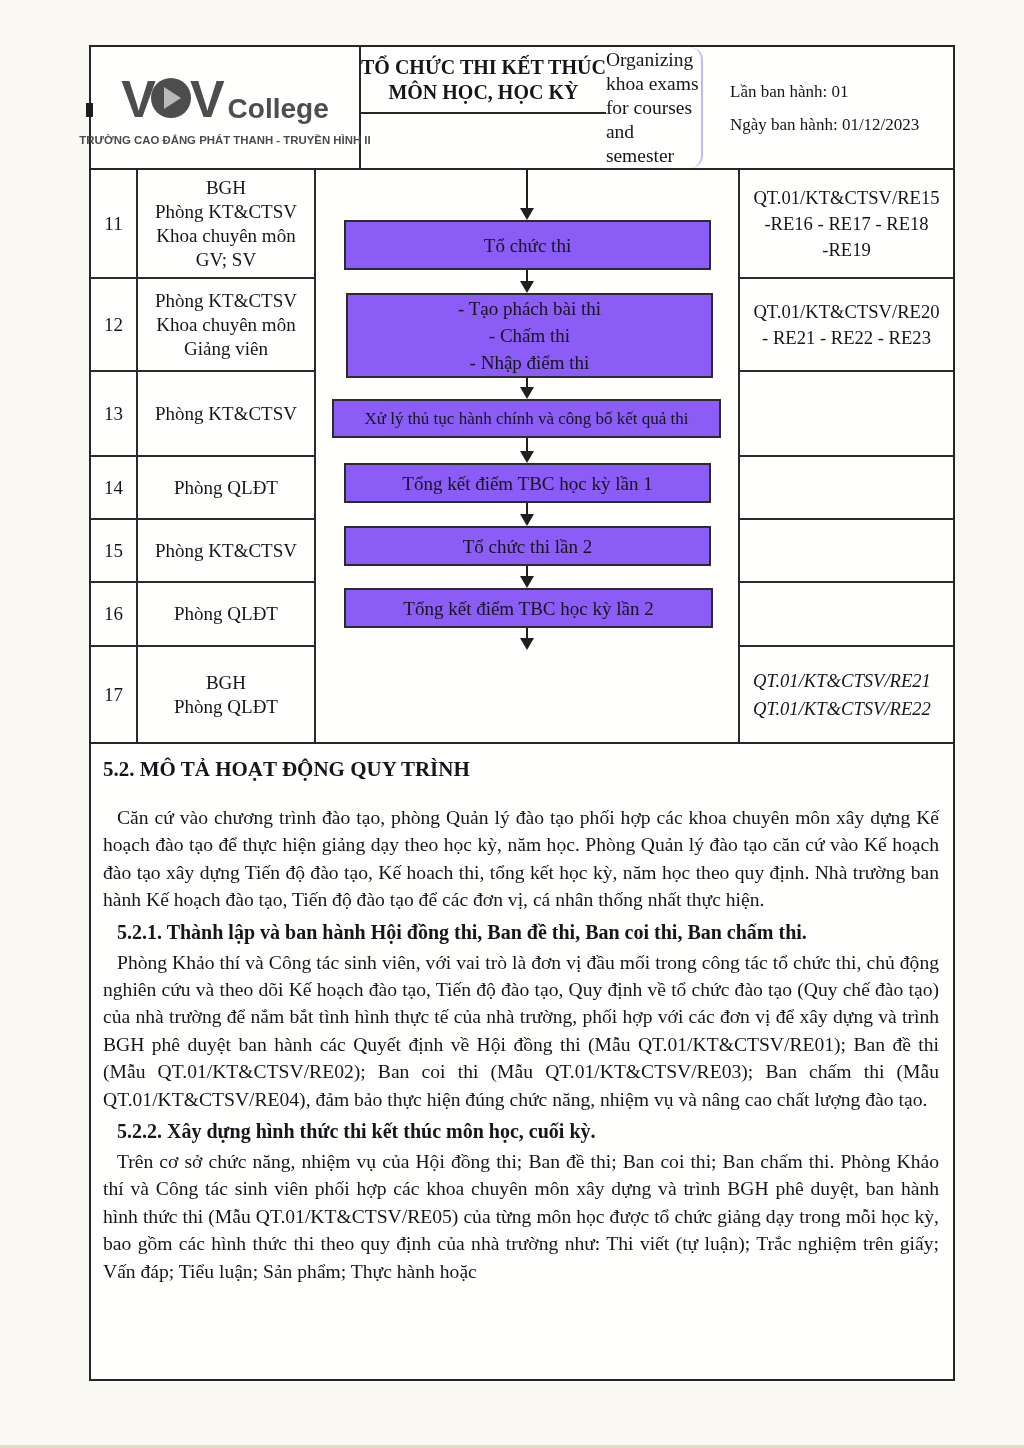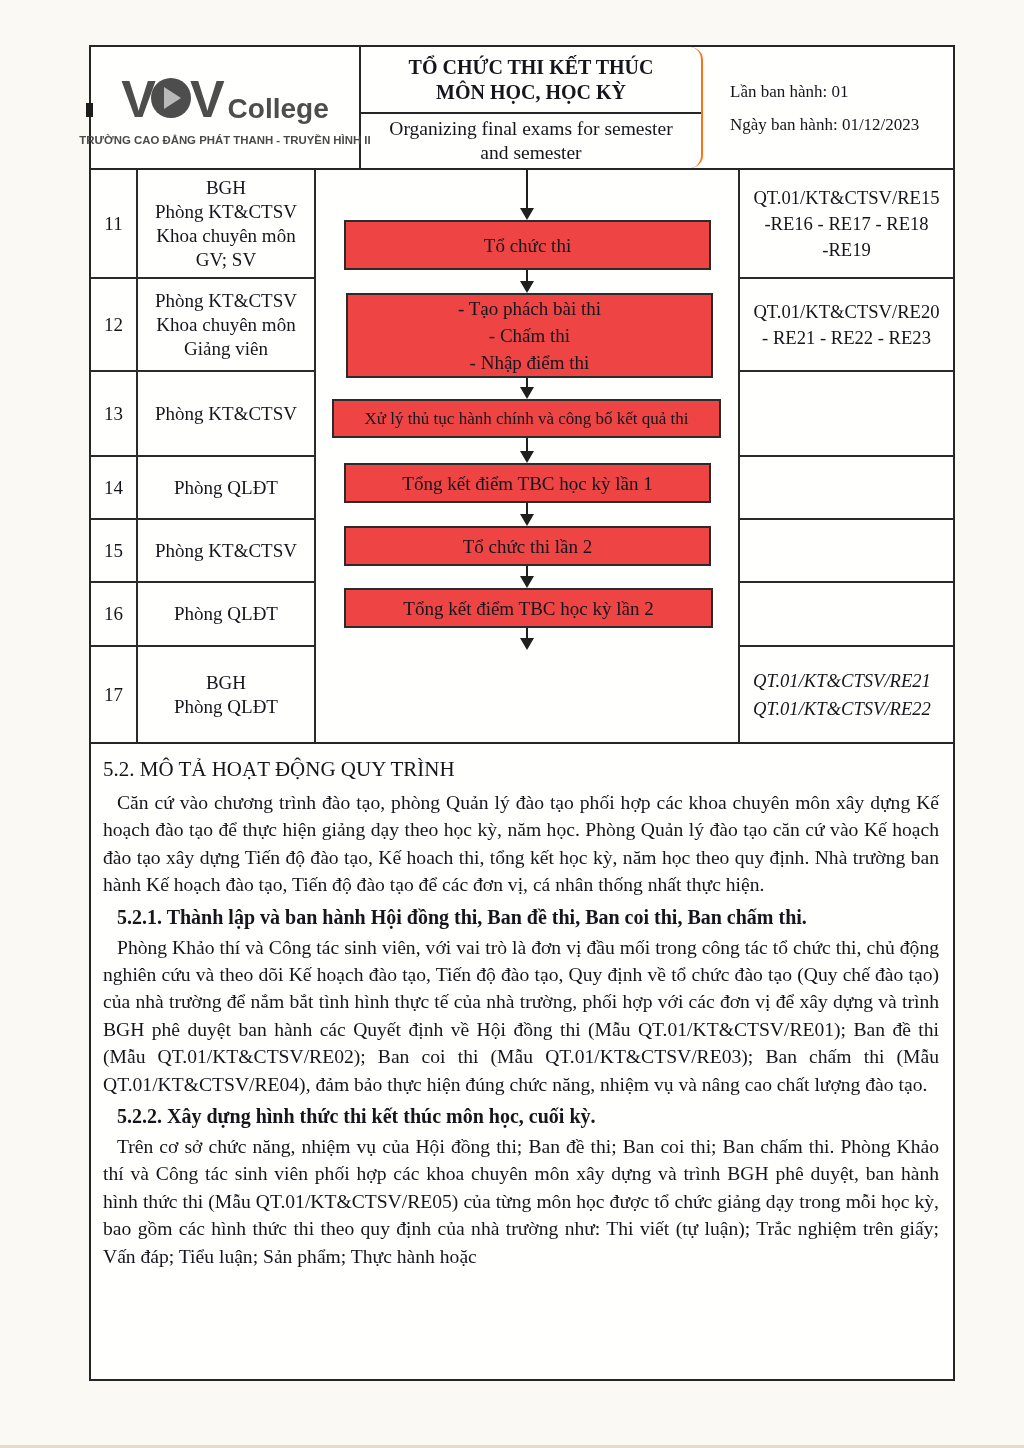--- a/index.html
+++ b/index.html
@@ -12,48 +12,48 @@
 
   
   .hdr{display:grid;grid-template-columns:270px 342px 1fr;height:123px;border-bottom:2px solid #262626;box-sizing:border-box;}
   .hdr-logo{border-right:2px solid #262626;display:flex;flex-direction:column;align-items:center;justify-content:center;padding-top:4px;}
   .logo-row{display:flex;align-items:center;line-height:1;}
   .logo-v{font-family:"Liberation Sans","DejaVu Sans",sans-serif;font-weight:900;font-size:52px;color:#4d4d4d;letter-spacing:-4px;}
   .logo-o{position:relative;width:40px;height:40px;border-radius:50%;background:#4d4d4d;margin:0 -1px 2px -1px;align-self:center;}
   .logo-play{position:absolute;left:13px;top:9px;width:0;height:0;border-top:11px solid transparent;border-bottom:11px solid transparent;border-left:17px solid #b9b9b9;}
   .logo-college{font-family:"Liberation Sans","DejaVu Sans",sans-serif;font-weight:700;font-size:28px;color:#4d4d4d;margin-left:7px;align-self:flex-end;padding-bottom:2px;}
   .logo-tagline{font-family:"Liberation Sans","DejaVu Sans",sans-serif;font-weight:700;font-size:11.4px;color:#4a4a4a;margin-top:9px;white-space:nowrap;}
-  .hdr-title{border-right:2px solid #f97316;display:flex;flex-direction:column;box-sizing:border-box;border-radius:13px;}
+  .hdr-title{border-right:2px solid #c4b5fd;display:flex;flex-direction:row;box-sizing:border-box;border-radius:13px;}
   .hdr-title-vn{height:67px;border-bottom:2px solid #262626;display:flex;flex-direction:column;align-items:center;justify-content:center;
                 font-weight:700;font-size:20px;line-height:25px;box-sizing:border-box;}
   .hdr-title-en{flex:1;display:flex;flex-direction:column;align-items:center;justify-content:center;font-size:19.5px;line-height:24px;}
   .hdr-issue{display:flex;flex-direction:column;justify-content:center;padding-left:27px;font-size:17px;line-height:33px;}
 
   
   .proc-table{display:grid;grid-template-columns:47px 178px 424px 1fr;
               grid-template-rows:109px 93px 85px 63px 63px 64px 95px;
               border-bottom:2px solid #262626;box-sizing:border-box;}
   .tcell{box-sizing:border-box;display:flex;flex-direction:column;align-items:center;justify-content:center;
          text-align:center;font-size:19px;}
   .cb{border-bottom:2px solid #2b2b2b;}
   .cr{border-right:2px solid #2b2b2b;}
   .unit-cell{line-height:24px;}
   .ref-cell{line-height:26px;font-size:18.6px;}
   .ref-left{align-items:flex-start;text-align:left;padding-left:13px;line-height:28px;font-style:italic;}
   .flow-cell{position:relative;box-sizing:border-box;border-right:2px solid #2b2b2b;}
   .fc-box{position:absolute;border:2px solid #2b2b2b;box-sizing:border-box;display:flex;flex-direction:column;
-          align-items:center;justify-content:center;text-align:center;font-size:19px;line-height:25px;background:#ef4444;}
+          align-items:center;justify-content:center;text-align:center;font-size:19px;line-height:25px;background:#8b5cf6;}
   .fc-ellipse{border-radius:50%;}
   .arrow{position:absolute;width:2px;background:#1f1f1f;}
   .arrow::after{content:'';position:absolute;bottom:-12px;left:-6px;width:0;height:0;
                 border-left:7px solid transparent;border-right:7px solid transparent;border-top:12px solid #1f1f1f;}
 
   
   .body-text{padding:11px 14px 0 12px;}
-  .h-main{font-size:21px;font-weight:400;margin:2px 0 7px 0;}
+  .h-main{font-size:21px;font-weight:700;margin:2px 0 22px 0;}
   .h-sub{font-size:20px;font-weight:700;margin:7px 0 5px 0;padding-left:14px;}
   .para{font-size:19.6px;line-height:27.4px;text-align:justify;text-indent:14px;margin:0 0 3px 0;}
   .footer{position:absolute;left:0;bottom:5px;width:100%;text-align:center;font-size:19px;}
 </style>
 </head>
 <body>
 
 <div class="canvas">
   <div class="page">
     <div class="scan-mark"></div>
@@ -69,21 +69,21 @@
           <span class="logo-college">College</span>
         </div>
         <div class="logo-tagline">TRƯỜNG CAO ĐẲNG PHÁT THANH - TRUYỀN HÌNH II</div>
       </div>
       <div class="hdr-title">
         <div class="hdr-title-vn">
           <div>TỔ CHỨC THI KẾT THÚC</div>
           <div>MÔN HỌC, HỌC KỲ</div>
         </div>
         <div class="hdr-title-en">
-          <div>Organizing final exams for semester</div>
+          <div>Organizing khoa exams for courses</div>
           <div>and semester</div>
         </div>
       </div>
       <div class="hdr-issue">
         <div>Lần ban hành: 01</div>
         <div>Ngày ban hành: 01/12/2023</div>
       </div>
     </div>
 
     <div class="proc-table">

